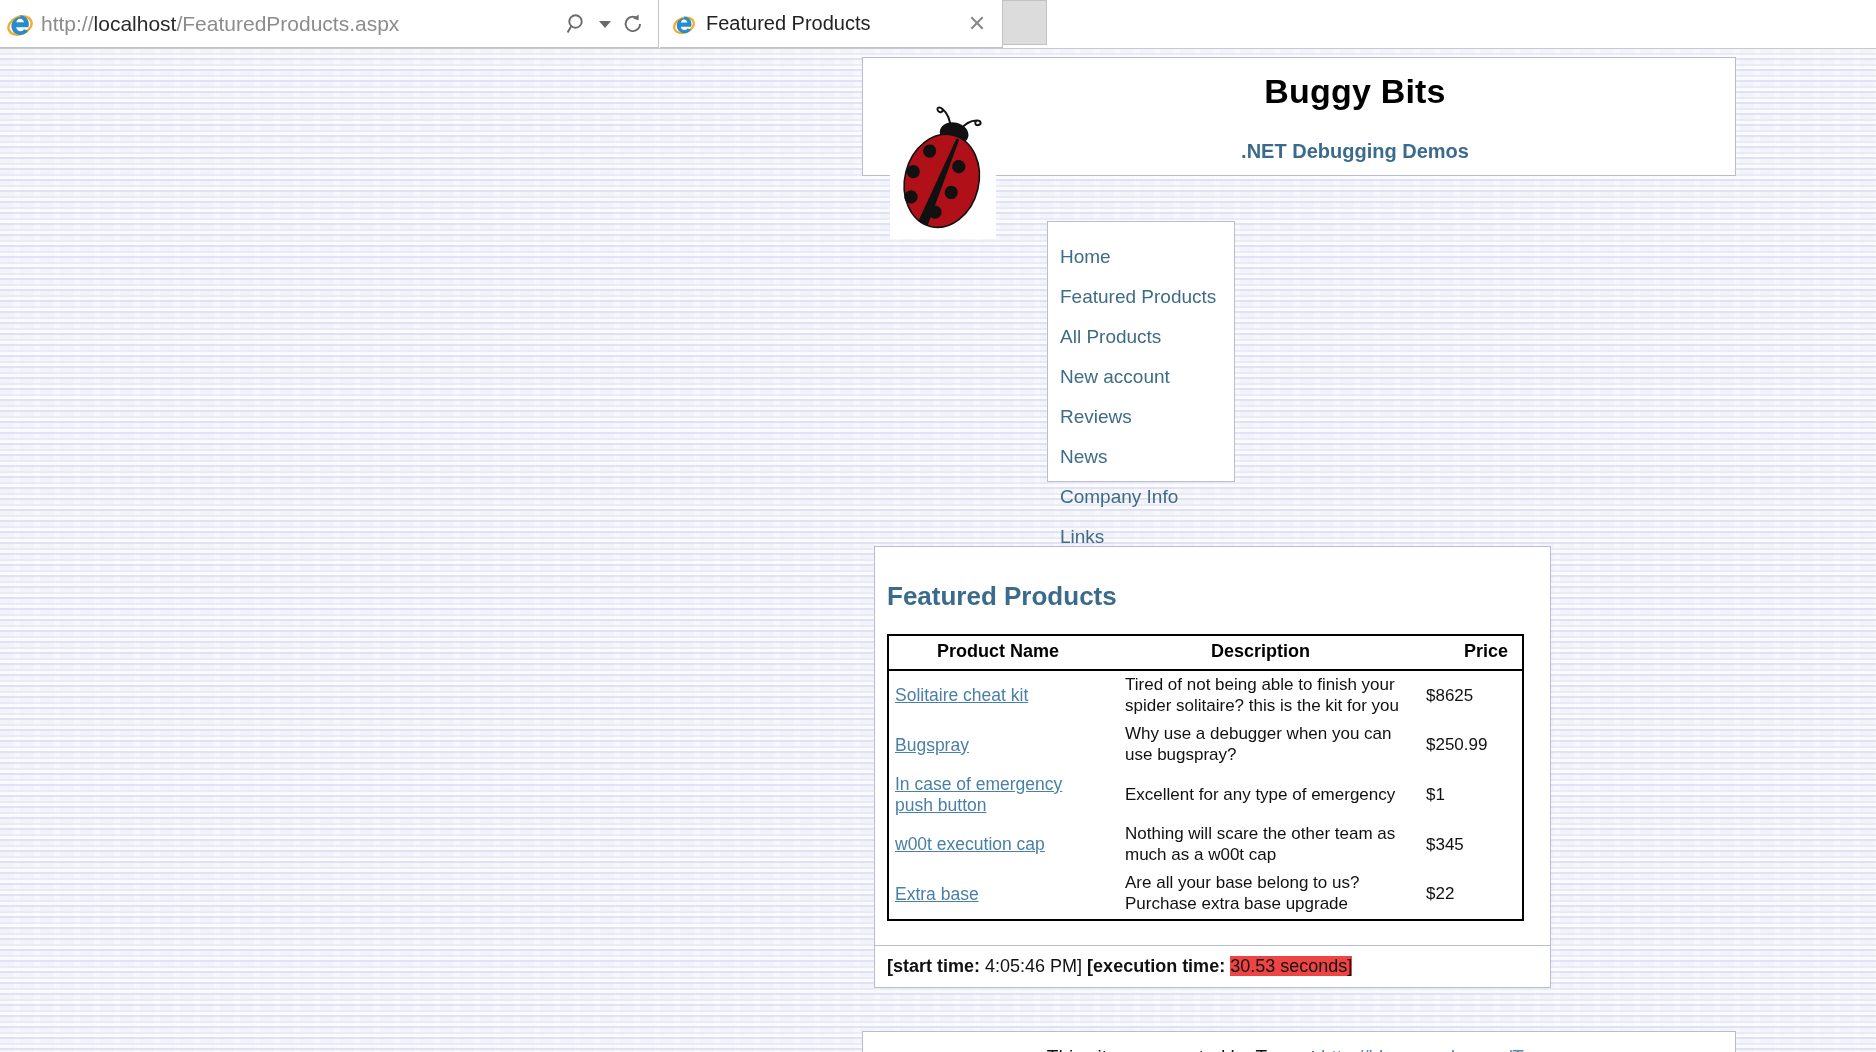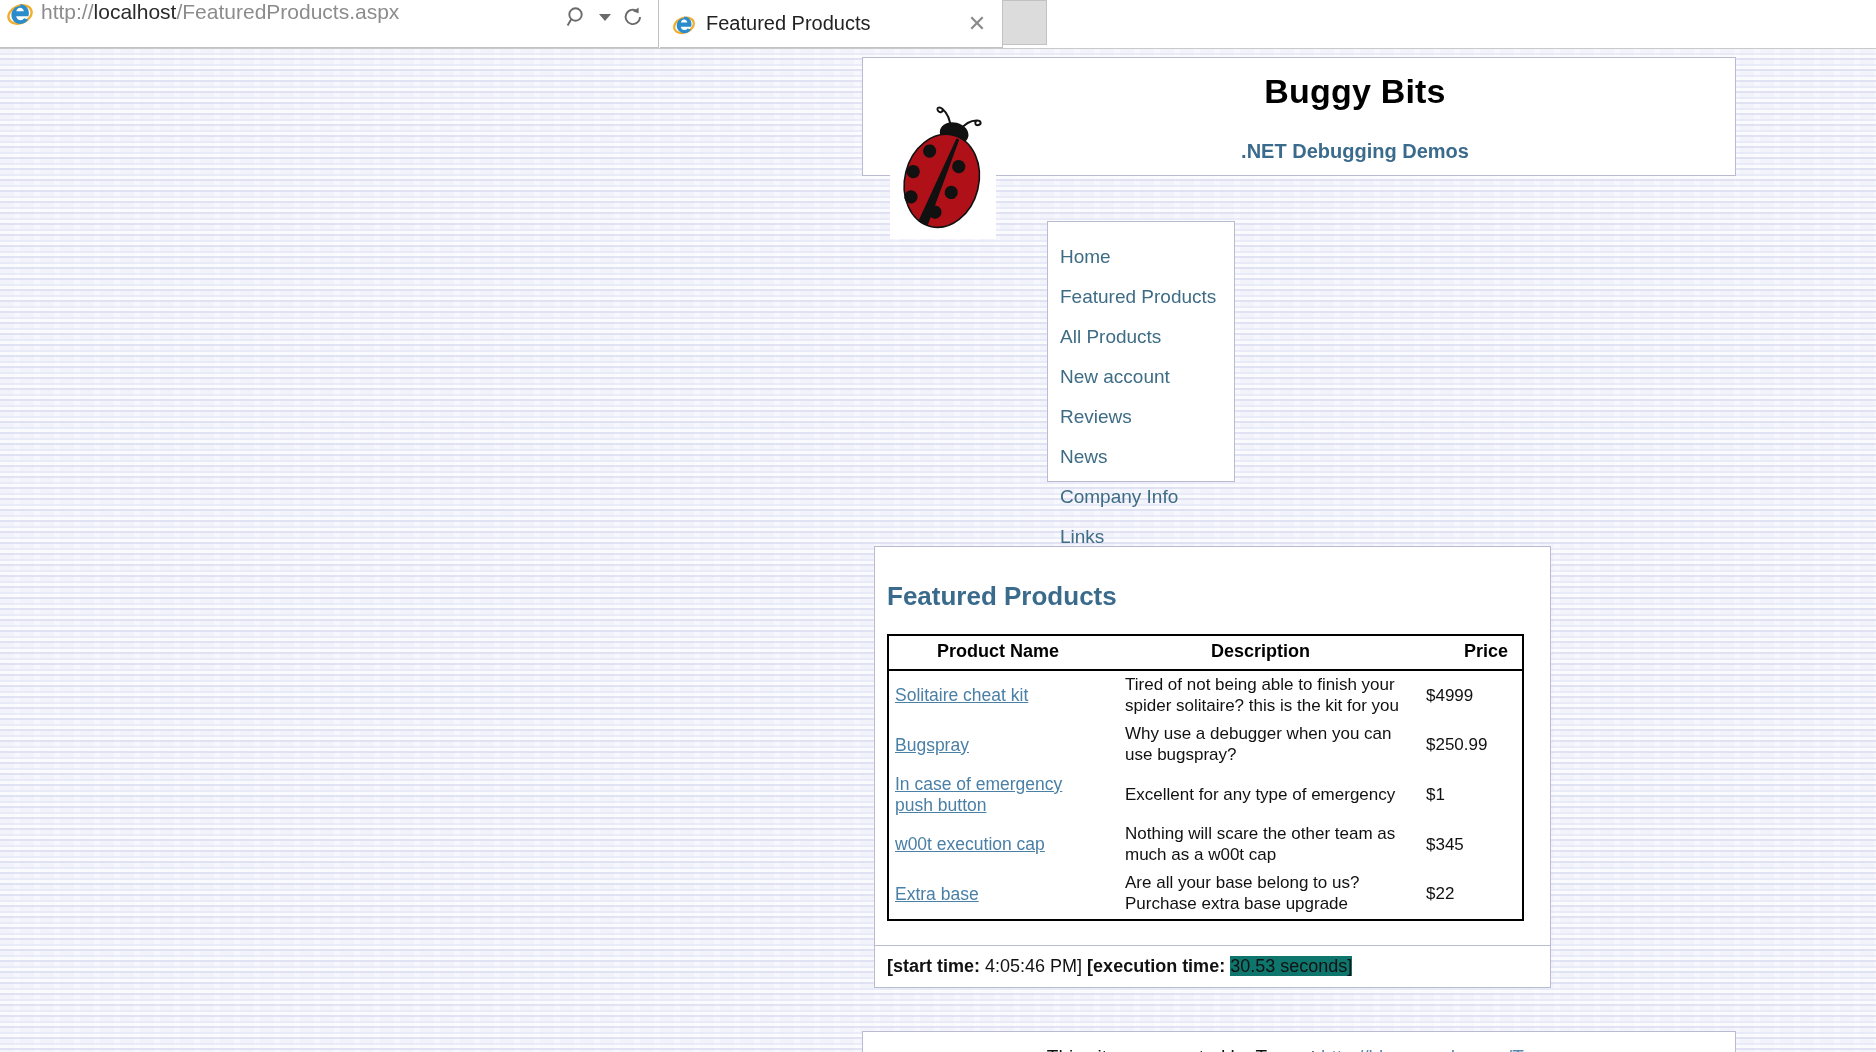--- a/index.html
+++ b/index.html
@@ -37,21 +37,21 @@
     border-bottom: 1px solid #c9c9c9;
     box-sizing: border-box;
   }
   .addrbar {
     position: absolute; left: 0; top: 0;
     width: 659px; height: 48px;
     background: #fff;
     border-right: 1px solid #c2c2c2;
     border-bottom: 1px solid #c2c2c2;
     box-sizing: border-box;
-    display: flex; align-items: flex-start;
+    display: flex; align-items: center;
   }
   .ie-logo {
     width: 26px; height: 26px; margin-left: 7px; margin-right: 8px;
     flex: 0 0 auto; position: relative;
   }
   .url-text {
     font-size: 21px; color: #2a2a2a; letter-spacing: 0px;
     white-space: nowrap; overflow: hidden; flex: 1 1 auto;
     font-family: "Liberation Sans", sans-serif;
   }
@@ -157,21 +157,21 @@
   table.products td.price { padding-left: 12px; white-space: nowrap; }
 
   .timing {
     position: absolute; left: 874px; top: 897px; width: 677px; height: 42px;
     background: #ffffff; border: 1px solid #b9bcd0; border-top: none;
     box-sizing: border-box;
     font-size: 18px; color: #111;
     display: flex; align-items: center; padding-left: 12px;
   }
   .timing b { font-weight: bold; }
-  .hl { background: #0f766e; }
+  .hl { background: #ef4444; }
 
   
   .footer-panel {
     position: absolute; left: 862px; top: 982px; width: 874px; height: 60px;
     text-align: center;
   }
   .footer-text {
     font-size: 19px; color: #111; padding-top: 14px; white-space: nowrap;
   }
   .footer-text a { color: #5887ab; text-decoration: underline; }
@@ -278,21 +278,21 @@
         <tr>
           <th class="name">Product Name</th>
           <th>Description</th>
           <th class="price">Price</th>
         </tr>
       </thead>
       <tbody>
         <tr>
           <td class="name"><a href="#">Solitaire cheat kit</a></td>
           <td class="desc">Tired of not being able to finish your spider solitaire? this is the kit for you</td>
-          <td class="price">$4999</td>
+          <td class="price">$8625</td>
         </tr>
         <tr>
           <td class="name"><a href="#">Bugspray</a></td>
           <td class="desc">Why use a debugger when you can use bugspray?</td>
           <td class="price">$250.99</td>
         </tr>
         <tr>
           <td class="name"><a href="#">In case of emergency push button</a></td>
           <td class="desc">Excellent for any type of emergency</td>
           <td class="price">$1</td>

